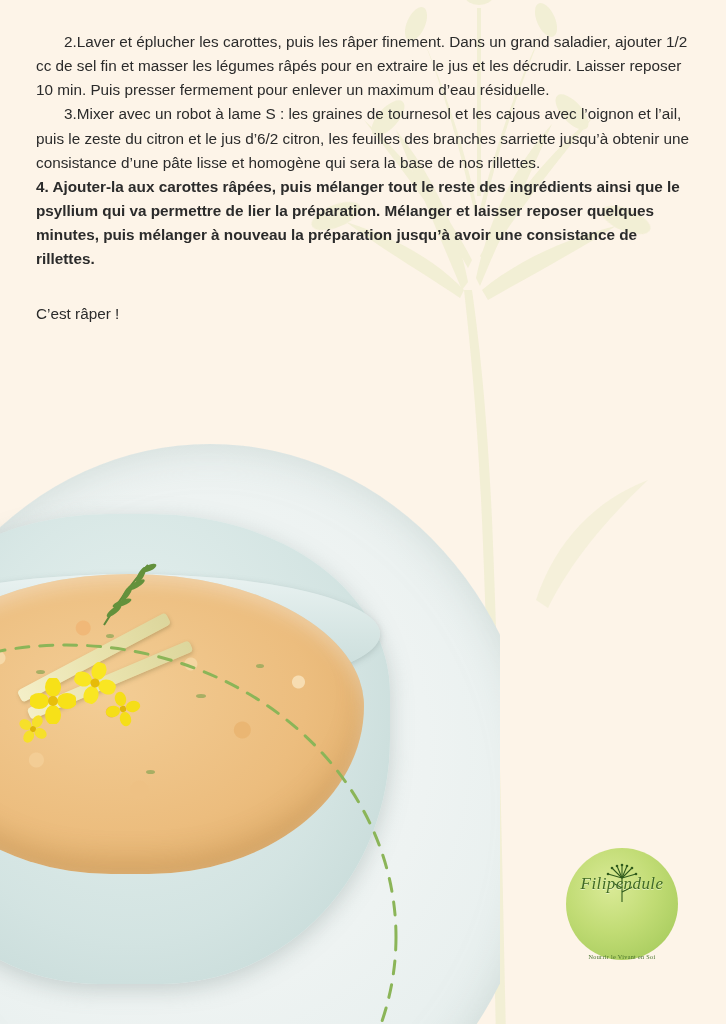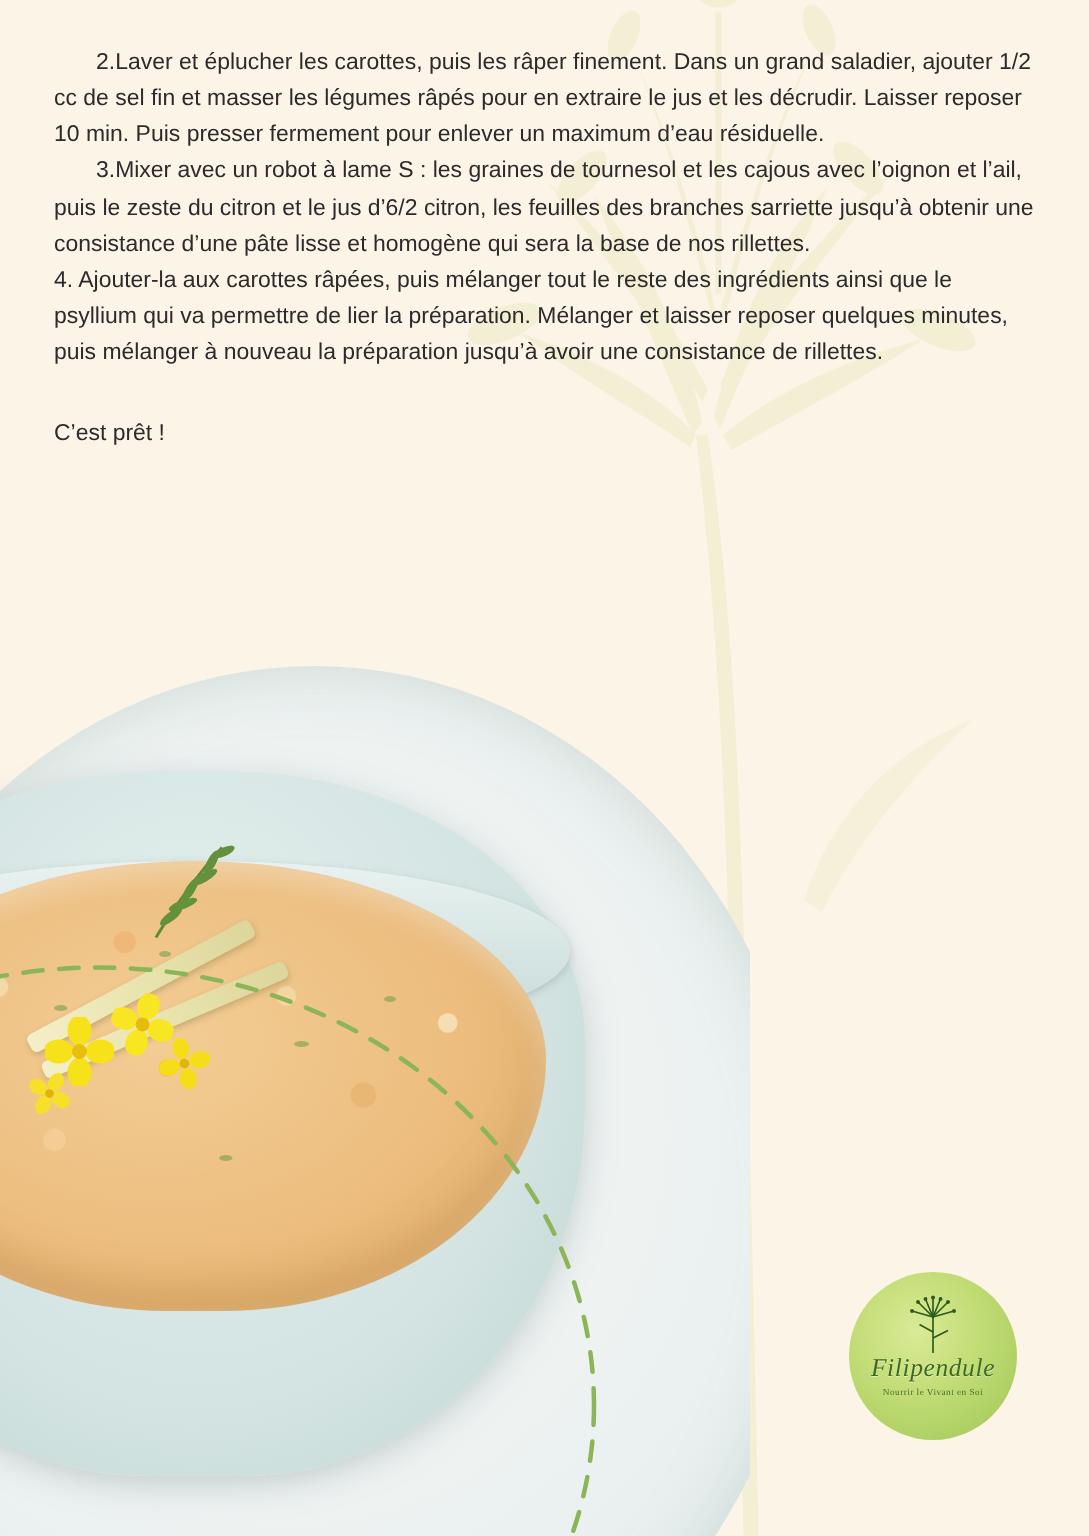--- a/index.html
+++ b/index.html
@@ -29,21 +29,21 @@
   .recipe-text {
     position:absolute;
     left:36px; top:30px;
     width:654px;
     color:#2b2b2b;
     font-size:15.3px;
     line-height:1.58;
   }
   .recipe-text p { margin-bottom:0; }
   .step { text-indent:28px; }
-  .step.no-indent { text-indent:0; }
+  .step.no-indent { text-indent:0;font-weight:bold; }
   .ready {
     margin-top:30px;
     text-indent:0;
   }
 
   
   .photo-wrap {
     position:absolute;
     left:0; bottom:0;
     width:500px; height:580px;
@@ -140,21 +140,21 @@
   }
   .logo-blob {
     position:absolute; inset:0;
     border-radius:50%;
     background:radial-gradient(circle at 40% 35%, #d7e98f 0%, #bcd96a 45%, #a7cc57 75%, #8fbe4a 100%);
     opacity:.92;
   }
   .logo-inner {
     position:absolute; inset:0;
     display:flex; flex-direction:column;
-    align-items:center; justify-content:center;
+    align-items:center; justify-content:space-between;
   }
   .logo-name {
     font-family:"Liberation Serif", serif;
     font-style:italic;
     font-size:17px;
     color:#3f6a23;
     letter-spacing:.4px;
     margin-top:26px;
     text-shadow:0 1px 0 rgba(255,255,255,.5);
   }
@@ -198,21 +198,21 @@
       <ellipse cx="283" cy="36" rx="14" ry="9"></ellipse>
       <path d="M340 640 C360 580 400 540 452 520 C410 560 376 600 352 648 Z" opacity="0.7"></path>
       <path d="M246 700 C214 652 170 620 116 604 C164 636 206 668 238 710 Z" opacity="0.7"></path>
     </g>
   </svg>
 
   <div class="recipe-text">
     <p class="step">2.Laver et éplucher les carottes, puis les râper finement. Dans un grand saladier, ajouter 1/2 cc de sel fin et masser les légumes râpés pour en extraire le jus et les décrudir. Laisser reposer 10 min. Puis presser fermement pour enlever un maximum d’eau résiduelle.</p>
     <p class="step">3.Mixer avec un robot à lame S : les graines de tournesol et les cajous avec l’oignon et l’ail, puis le zeste du citron et le jus d’6/2 citron, les feuilles des branches sarriette jusqu’à obtenir une consistance d’une pâte lisse et homogène qui sera la base de nos rillettes.</p>
     <p class="step no-indent">4. Ajouter-la aux carottes râpées, puis mélanger tout le reste des ingrédients ainsi que le psyllium qui va permettre de lier la préparation. Mélanger et laisser reposer quelques minutes, puis mélanger à nouveau la préparation jusqu’à avoir une consistance de rillettes.</p>
-    <p class="ready">C’est prêt !</p>
+    <p class="ready">C’est râper !</p>
   </div>
 
   <div class="photo-wrap">
     <div class="plate"></div>
     <div class="jar-outer"></div>
     <div class="jar-rim"></div>
     <div class="rillettes">
 
       <div class="rillettes-speck" style="left:140px;top:96px;width:9px;height:4px;"></div>
       <div class="rillettes-speck" style="left:210px;top:60px;width:8px;height:4px;"></div>

